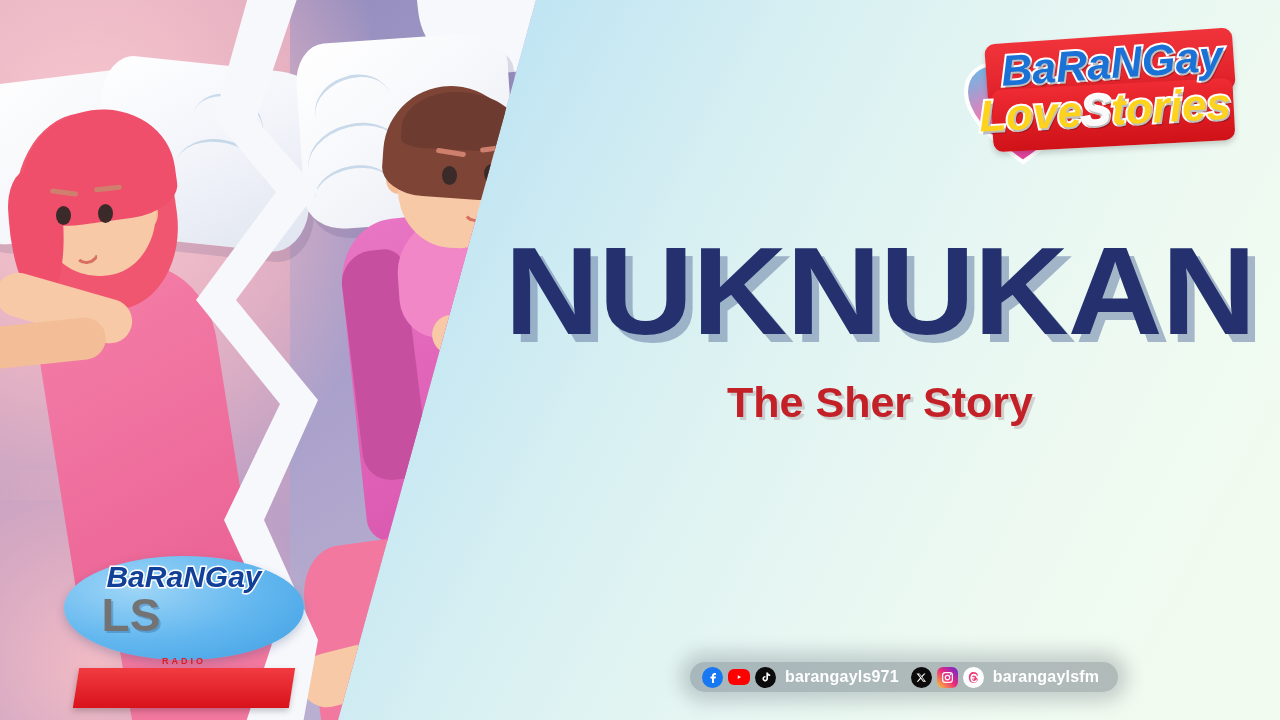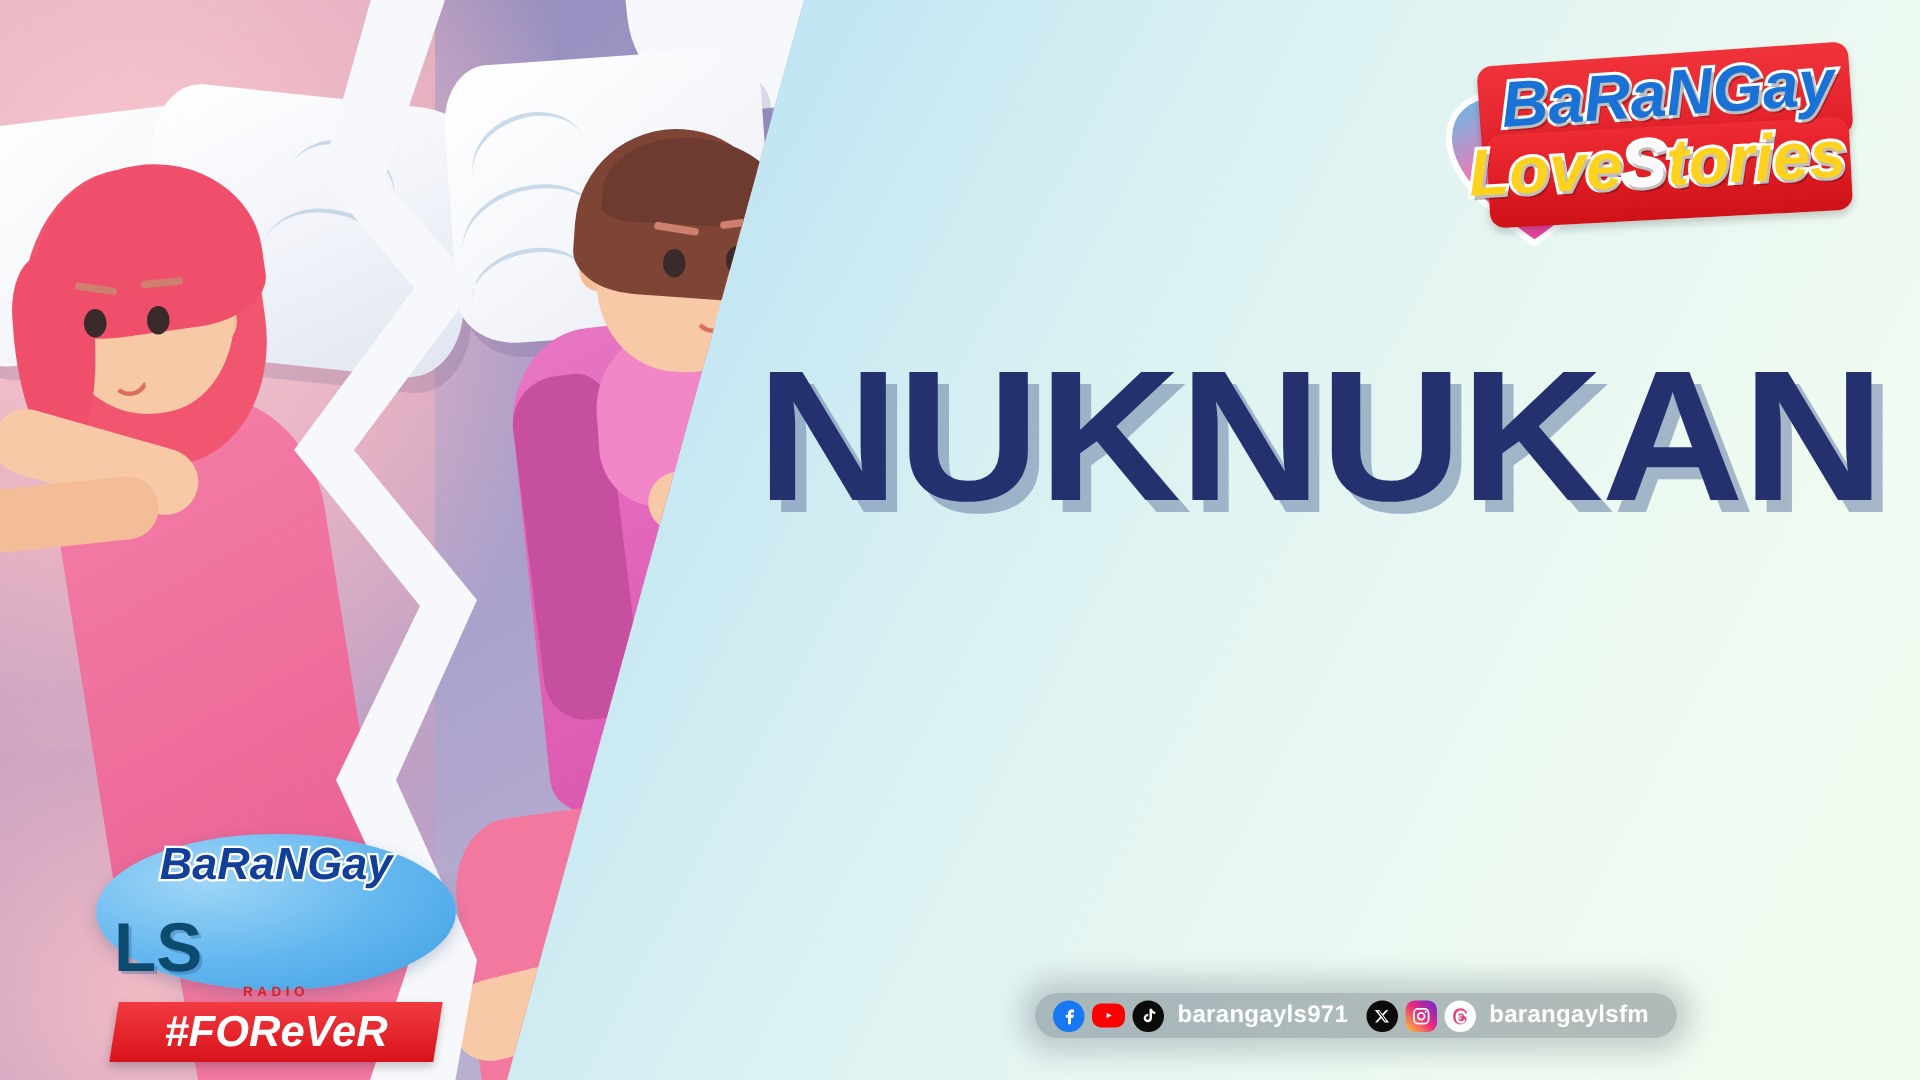--- a/index.html
+++ b/index.html
@@ -199,24 +199,23 @@
     border-radius:50%;
     box-shadow:0 4px 10px rgba(40,70,120,.25);
   }
   .st-brgy {
     position:absolute; left:8px; top:10px; width:240px; text-align:center;
     font-size:30px; font-weight:bold; font-style:italic; line-height:1;
     color:#123f97;
     -webkit-text-stroke:3px #ffffff; paint-order:stroke fill;
   }
   .st-ls {
-    position:absolute; left:20px; top:40px; width:110px; text-align:left;
-    font-size:46px; font-weight:bold; line-height:1; color:#0c4a6e;
+    position:absolute; left:20px; top:40px; width:110px; text-align:center;
+    font-size:46px; font-weight:bold; line-height:1; color:#737373;
     text-shadow:2px 2px 0 rgba(30,80,140,.30);
-    margin-top:16px;
   }
   .st-freq {
     position:absolute; left:132px; top:40px; width:112px; text-align:left;
     font-size:46px; font-weight:bold; line-height:1; color:#f7e24a;
     text-shadow:2px 2px 0 rgba(30,80,140,.30);
   }
   .st-gma {
     position:absolute; left:8px; top:88px; width:240px; text-align:center;
     font-size:19px; font-weight:bold; font-style:italic; line-height:1;
     color:#1f5fc0; letter-spacing:1px;
@@ -321,20 +320,21 @@
     <div class="w-arm-up"></div>
     <div class="w-arm-low"></div>
 
     <svg class="crack" viewBox="0 0 560 720">
       <polygon points="250,-10 300,-10 256,120 318,190 236,300 318,400 264,520 318,640 300,740 240,740 276,632 224,520 280,404 196,300 276,192 214,118" fill="#f7f8fc"></polygon>
     </svg>
   </div>
 
   <div class="title-block">
     <div class="main-title">NUKNUKAN</div>
+    <div class="sub-title">The Sher Story</div>
   </div>
 
   <div class="show-logo">
     <svg class="sl-heart" viewBox="0 0 118 104">
       <defs>
         <linearGradient id="hg" x1="0" y1="0" x2="0.7" y2="1">
           <stop offset="0%" stop-color="#55c3ef"></stop>
           <stop offset="45%" stop-color="#f07ab4"></stop>
           <stop offset="100%" stop-color="#e8349a"></stop>
         </linearGradient>
@@ -346,21 +346,20 @@
     <div class="sl-word-top">BaRaNGay</div>
     <div class="sl-word-bot"><span>L</span><span>ove</span><span class="cap-s">S</span><span>tories</span></div>
   </div>
 
   <div class="station">
     <div class="st-ellipse"></div>
     <div class="st-brgy">BaRaNGay</div>
     <div class="st-ls">LS</div>
     <div class="st-gma-sub">RADIO</div>
     <div class="st-banner"></div>
-    <div class="st-forever">#FOReVeR</div>
   </div>
 
   <div class="social-bar">
     <span class="sicon ic-fb">
       <svg width="12" height="12" viewBox="0 0 24 24">
           <path fill="#fff" d="M15 8h3V4h-3c-2.8 0-5 2.2-5 5v2H7v4h3v9h4v-9h3l1-4h-4V9c0-.6.4-1 1-1z"></path>
         </svg>
     </span>
     <span class="sicon ic-yt">
       <svg width="10" height="10" viewBox="0 0 24 24">

